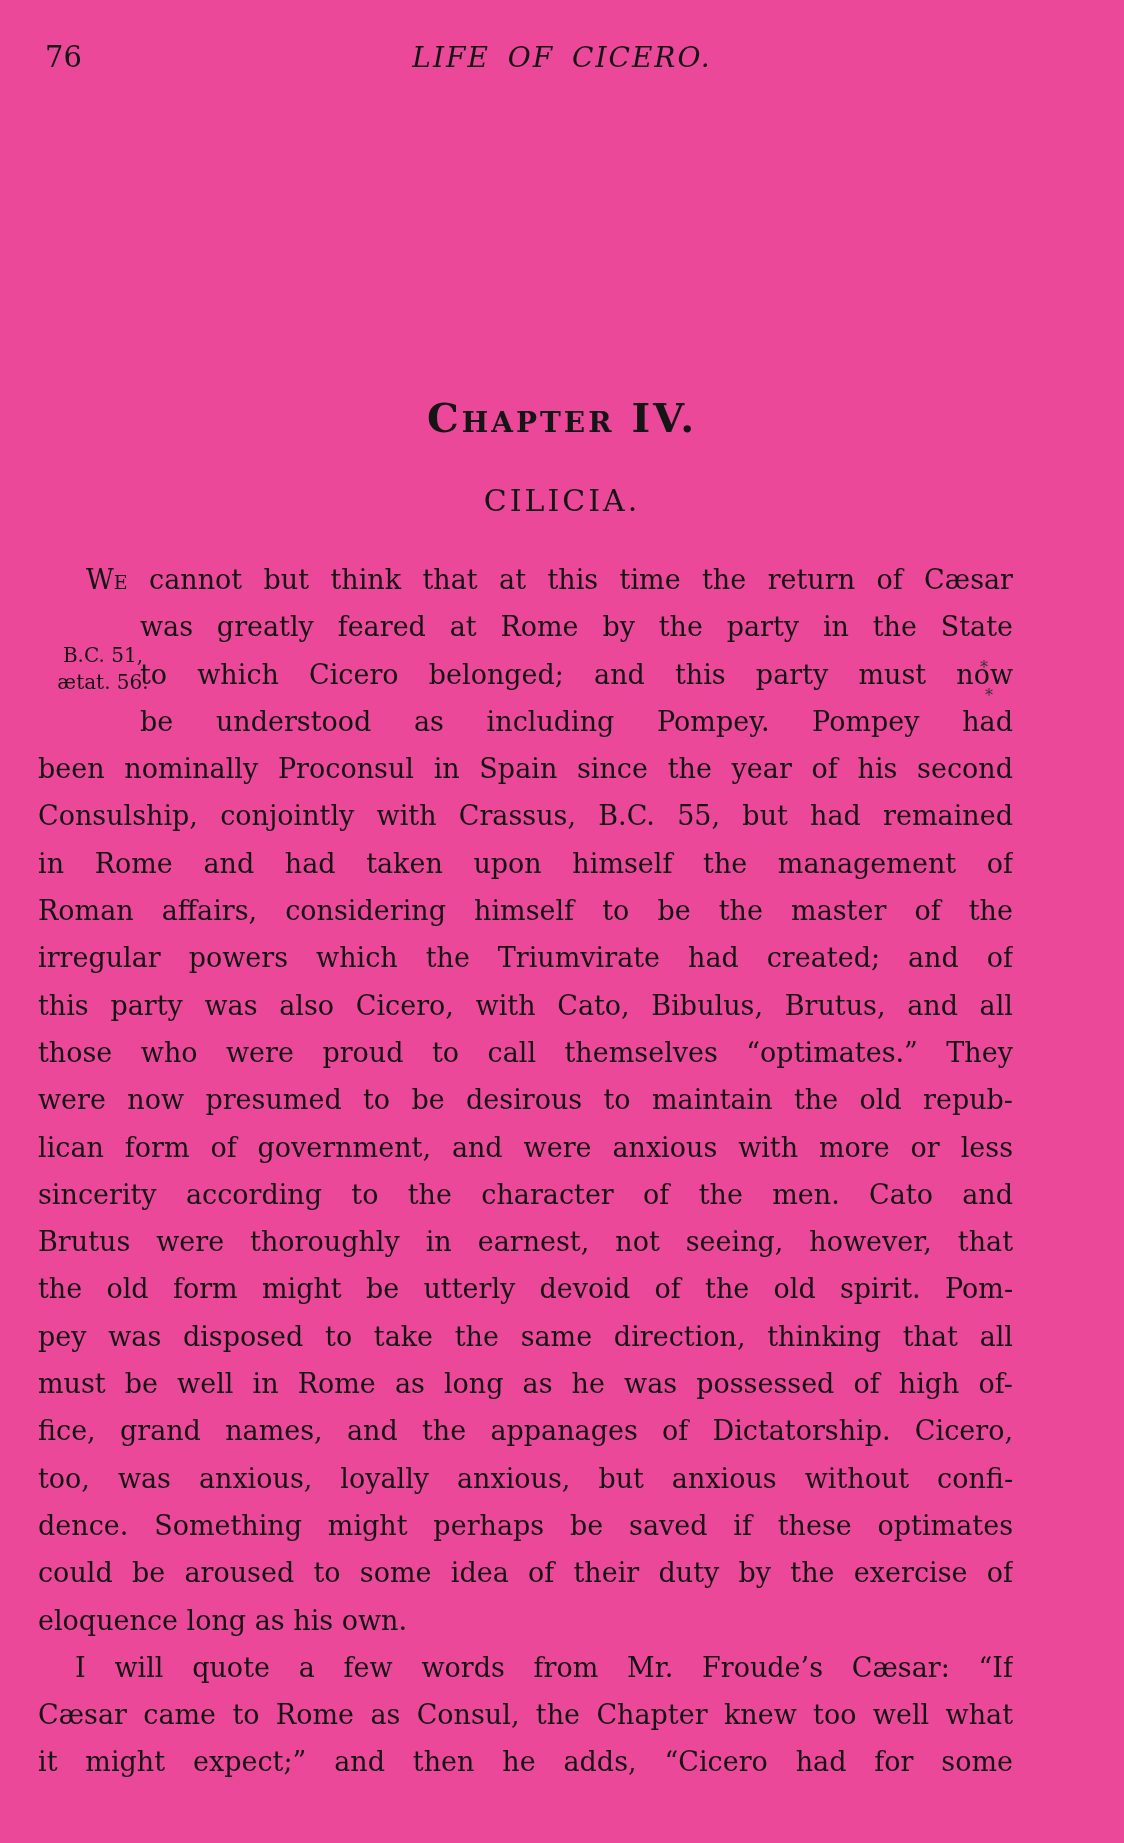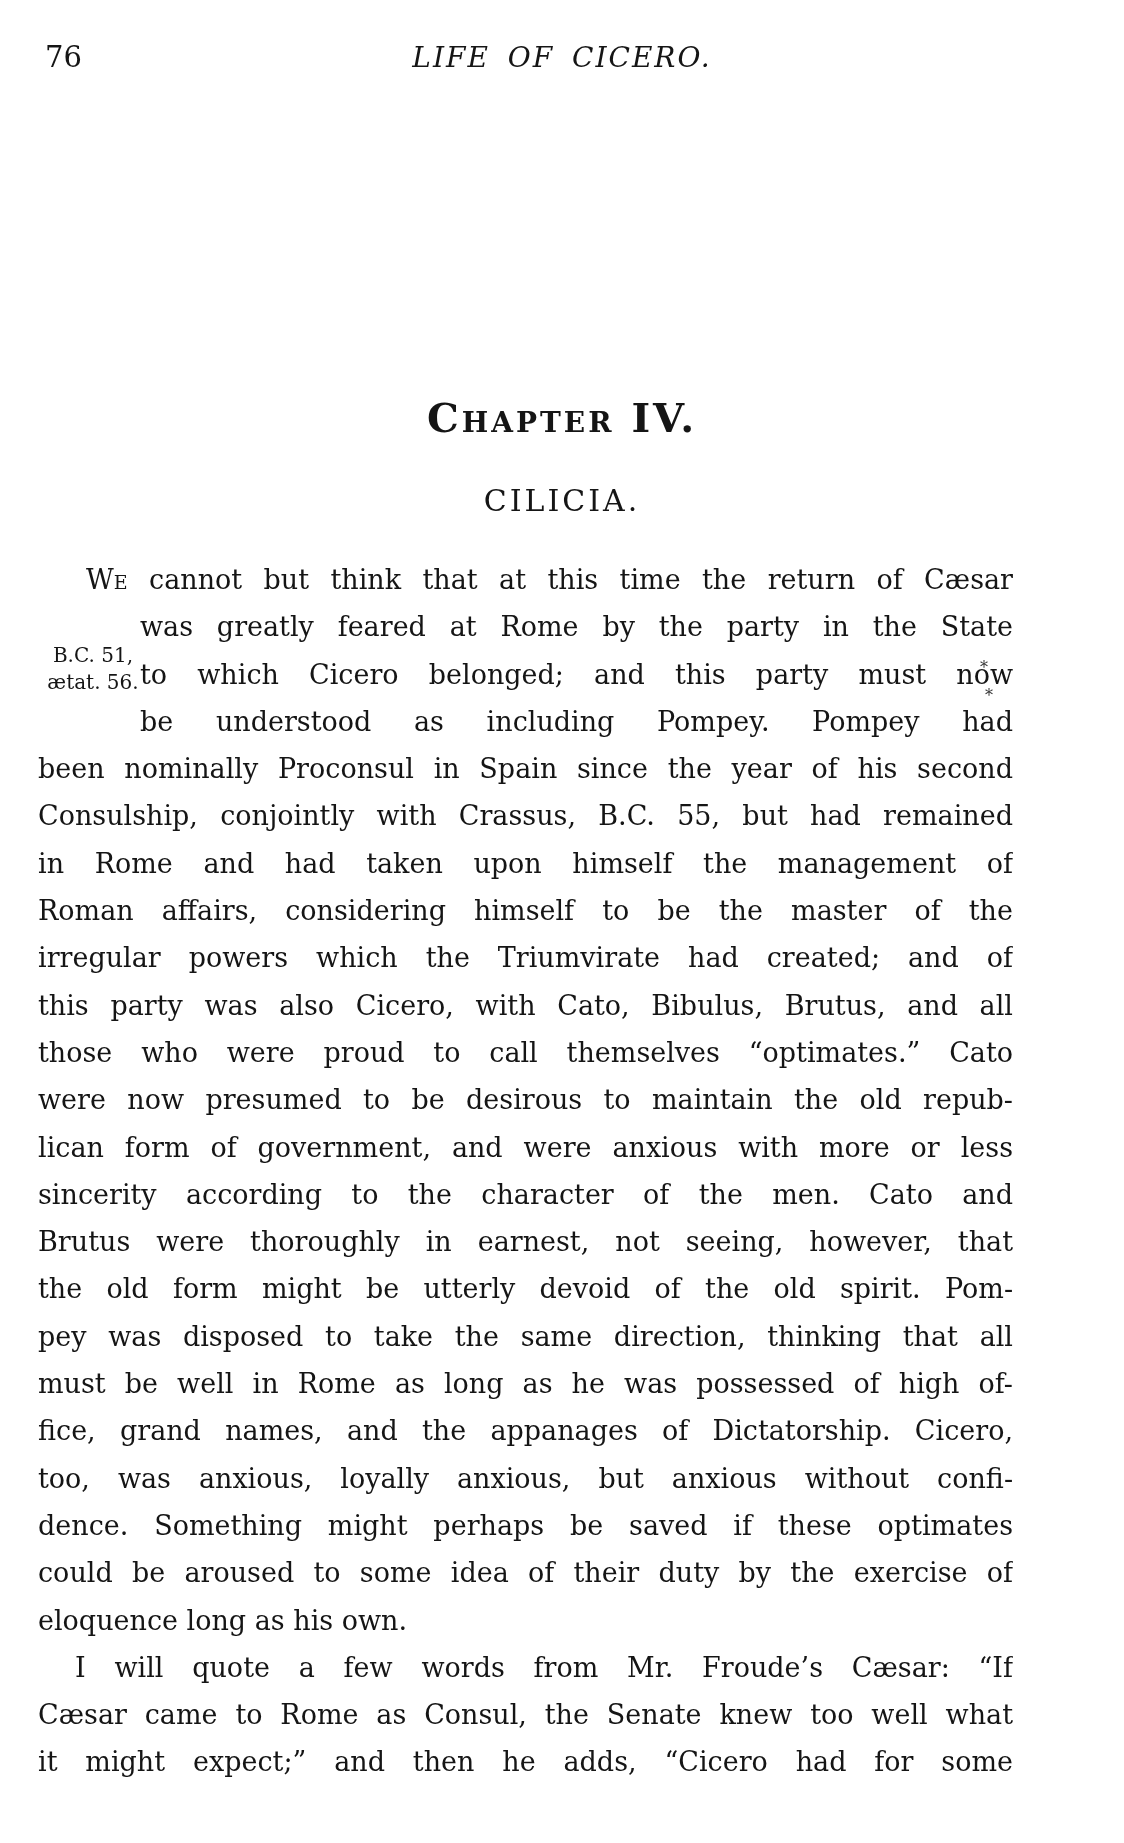--- a/index.html
+++ b/index.html
@@ -1,19 +1,19 @@
 <!DOCTYPE html>
 <html><head>
 <meta charset="utf-8">
 <style>
   html,body{margin:0;padding:0;background:#e8e8e8;}
   .page{
     position:relative;
     width:1124px;height:1843px;
-    background:#ffffff;
+    background:#ec4899;
     color:#151515;
     font-family:"DejaVu Serif","Liberation Serif",serif;
     overflow:hidden;
   }
   
   .page-number{
     position:absolute;left:45px;top:40px;
     font-size:29px;line-height:34px;
   }
   .running-title{
@@ -49,21 +49,21 @@
     text-align-last:justify;
     overflow:hidden;
   }
   .ln.short{text-align-last:left;}
   .ln.first{text-indent:48px;}
   .ln.first2{text-indent:37px;}
   .ln.inset{padding-left:102px;}
   .lead-smallcaps{font-variant:small-caps;}
   
   .sidenote{
-    position:absolute;left:4px;top:86px;width:102px;
+    position:absolute;left:14px;top:86px;width:102px;
     font-size:20px;line-height:27px;
     text-align:center;
   }
   
   .speck{
     position:absolute;
     font-size:16px;line-height:16px;color:#333;
   }
   .speck1{left:980px;top:660px;}
   .speck2{left:985px;top:688px;}
@@ -90,38 +90,38 @@
       <div class="ln first"><span class="lead-smallcaps">We</span><span> cannot but think that at this time the return of Cæsar</span></div>
       <div class="ln inset">was greatly feared at Rome by the party in the State</div>
       <div class="ln inset">to which Cicero belonged; and this party must now</div>
       <div class="ln inset">be understood as including Pompey.  Pompey had</div>
       <div class="ln">been nominally Proconsul in Spain since the year of his second</div>
       <div class="ln">Consulship, conjointly with Crassus, B.C. 55, but had remained</div>
       <div class="ln">in Rome and had taken upon himself the management of</div>
       <div class="ln">Roman affairs, considering himself to be the master of the</div>
       <div class="ln">irregular powers which the Triumvirate had created; and of</div>
       <div class="ln">this party was also Cicero, with Cato, Bibulus, Brutus, and all</div>
-      <div class="ln">those who were proud to call themselves “optimates.”  Cato</div>
+      <div class="ln">those who were proud to call themselves “optimates.”  They</div>
       <div class="ln">were now presumed to be desirous to maintain the old repub-</div>
       <div class="ln">lican form of government, and were anxious with more or less</div>
       <div class="ln">sincerity according to the character of the men.  Cato and</div>
       <div class="ln">Brutus were thoroughly in earnest, not seeing, however, that</div>
       <div class="ln">the old form might be utterly devoid of the old spirit.  Pom-</div>
       <div class="ln">pey was disposed to take the same direction, thinking that all</div>
       <div class="ln">must be well in Rome as long as he was possessed of high of-</div>
       <div class="ln">fice, grand names, and the appanages of Dictatorship.  Cicero,</div>
       <div class="ln">too, was anxious, loyally anxious, but anxious without confi-</div>
       <div class="ln">dence.  Something might perhaps be saved if these optimates</div>
       <div class="ln">could be aroused to some idea of their duty by the exercise of</div>
       <div class="ln short">eloquence long as his own.</div>
     </div>
 
     <div>
       <div class="ln first2">I will quote a few words from Mr. Froude’s Cæsar: “If</div>
-      <div class="ln">Cæsar came to Rome as Consul, the Senate knew too well what</div>
+      <div class="ln">Cæsar came to Rome as Consul, the Chapter knew too well what</div>
       <div class="ln">it might expect;” and then he adds, “Cicero had for some</div>
     </div>
 
   </div>
 
   <span class="speck speck1">*</span>
   <span class="speck speck2">*</span>
 
 </div>
 

